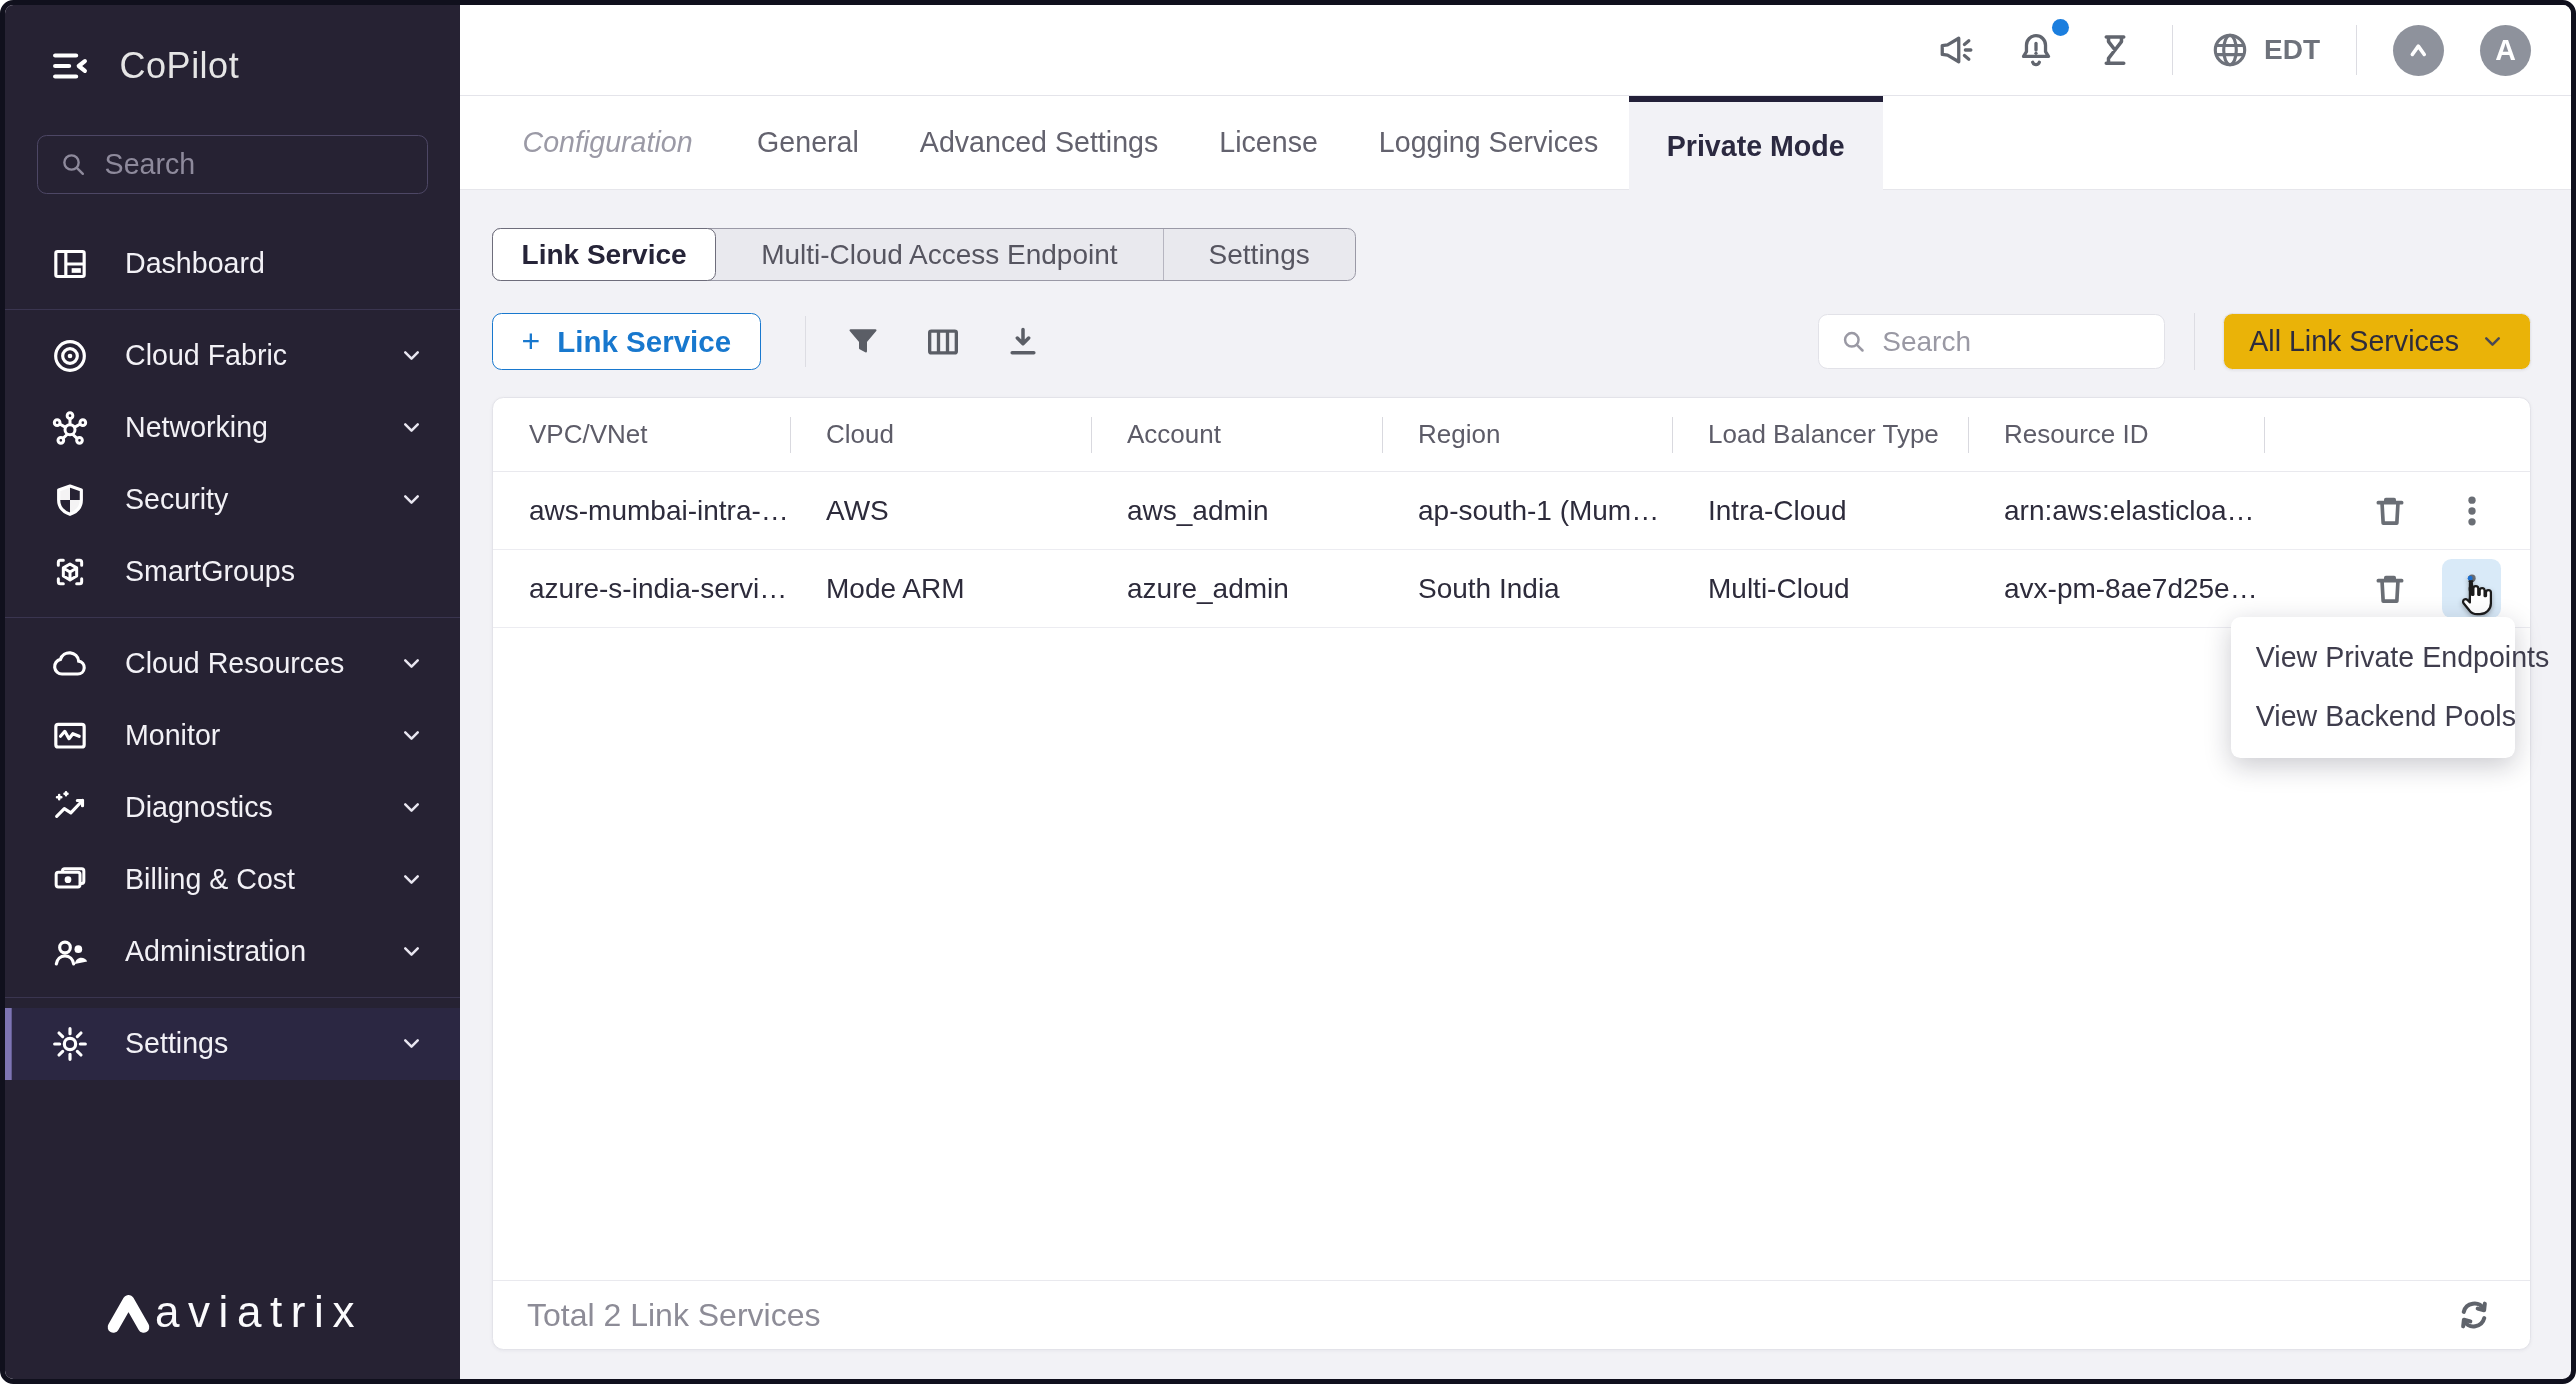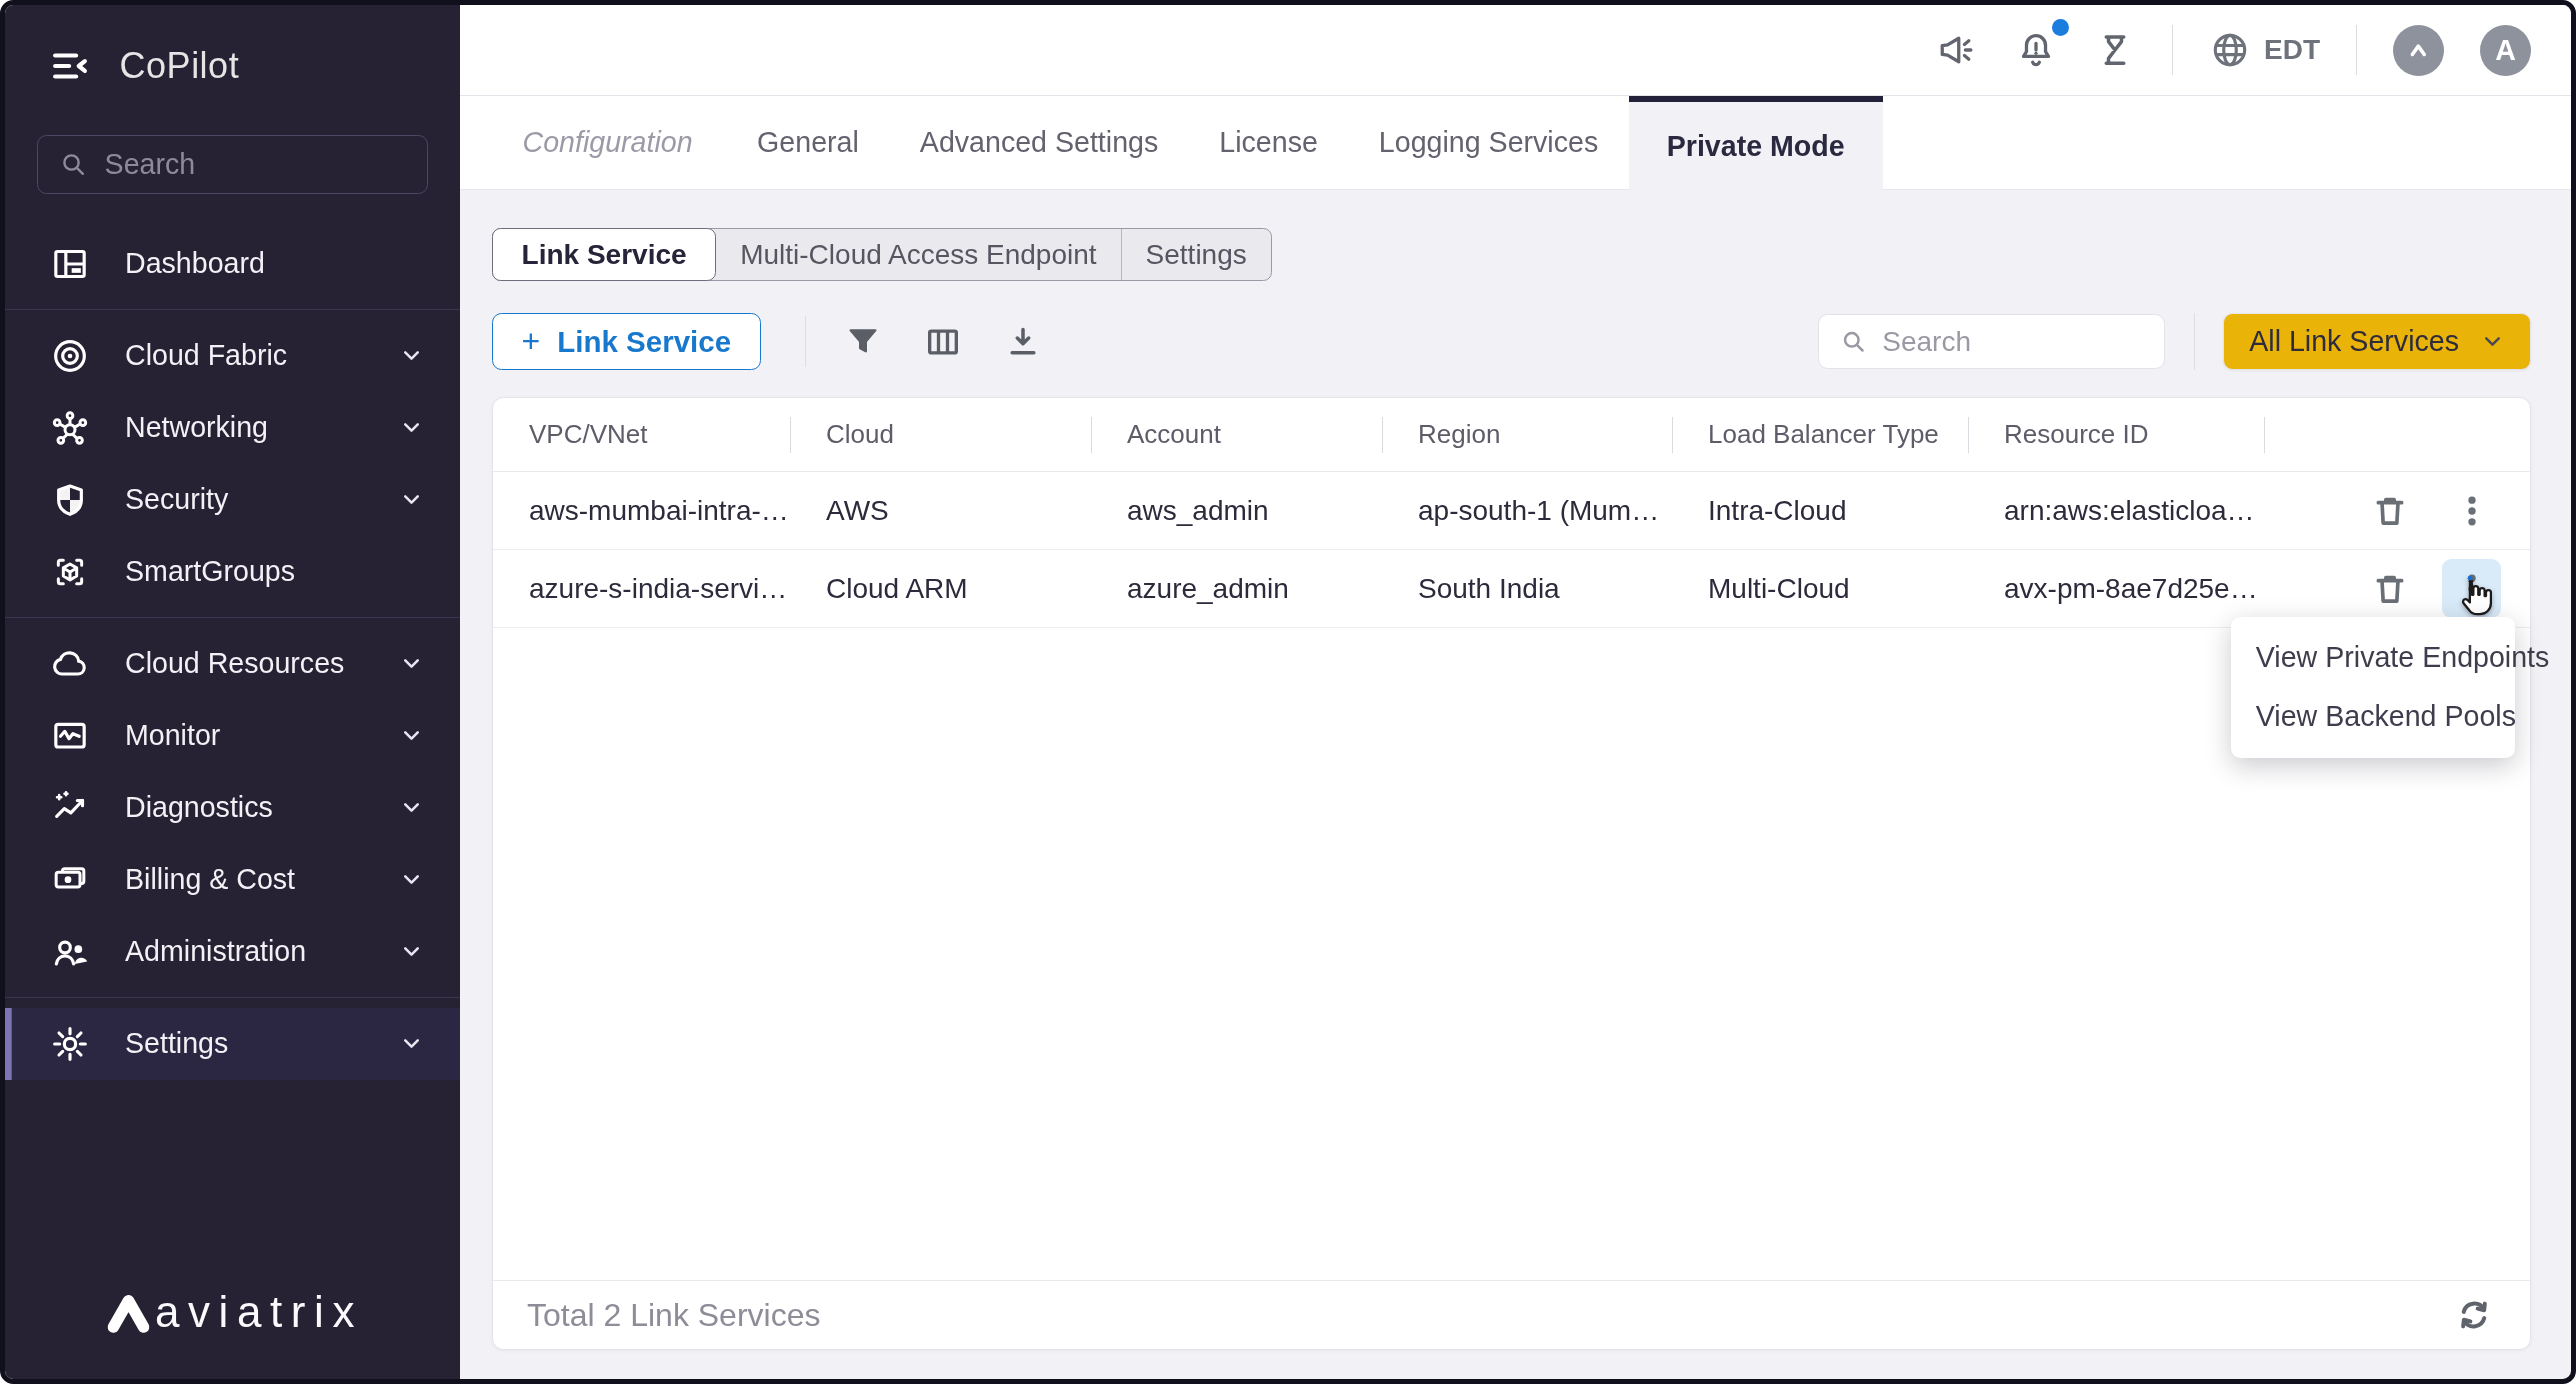--- a/index.html
+++ b/index.html
@@ -34,21 +34,21 @@
 
   
   .tabbar { height: 94px; background: #fff; display: flex; align-items: stretch; padding-left: 32px; border-bottom: 1px solid #e6e6eb; }
   .tab { display: flex; align-items: center; padding: 0 30.5px; font-size: 28.6px; color: #63626e; cursor: pointer; }
   .tab.context { font-style: italic; color: #9b9aa6; cursor: default; padding-right: 34px; }
   .tab.active { background: #f2f2f6; border-top: 6.7px solid #232039; color: #2b2940; font-weight: 700; margin-bottom: -1px; padding: 0 38px; }
 
   
   .content { flex: 1; padding: 38px 40px 0 32px; display: flex; flex-direction: column; min-height: 0; }
   .segmented { display: inline-flex; align-self: flex-start; background: #e9e9ee; border: 1px solid #9a99a6; border-radius: 8.6px; height: 53px; }
-  .seg { display: flex; align-items: center; padding: 0 24px; font-size: 28px; color: #565560; border-right: 1px solid #b6b5c0; cursor: pointer; white-space: nowrap; }
+  .seg { display: flex; align-items: center; padding: 0 45px; font-size: 28px; color: #565560; border-right: 1px solid #b6b5c0; cursor: pointer; white-space: nowrap; }
   .seg:last-child { border-right: none; }
   .seg.active { background: #fff; border: 1px solid #6e6d7b; border-radius: 8.6px; margin: -1px 0 -1px -1px; color: #262438; font-weight: 700; padding: 0 28.6px; }
 
   .toolbar { display: flex; align-items: center; margin-top: 32px; }
   .btn-add { display: flex; align-items: center; gap: 17px; height: 57px; padding: 0 28.6px; border: 1.9px solid #1878ce; border-radius: 9.5px; color: #1878ce; font-size: 29.5px; font-weight: 700; background: #fff; cursor: pointer; font-family: inherit; }
   .btn-add .plus { font-weight: 400; font-size: 32px; }
   .tool-sep { width: 1px; height: 51px; background: #dddde3; margin: 0 17px 0 44px; }
   .icon-btn { color: #5b5e66; display: flex; padding: 0 20px; cursor: pointer; background: none; border: none; }
   .tool-right { margin-left: auto; display: flex; align-items: center; }
   .tool-search { display: flex; align-items: center; gap: 15.2px; width: 347px; height: 55px; background: #fff; border: 1px solid #e2e2e8; border-radius: 9.5px; padding: 0 21px; color: #9a99a4; }
@@ -422,21 +422,21 @@
                   <circle cx="12" cy="5.5" r="2.2"></circle>
                   <circle cx="12" cy="12" r="2.2"></circle>
                   <circle cx="12" cy="18.5" r="2.2"></circle>
                 </svg>
             </button>
           </span>
         </div>
 
         <div class="grid-row trow">
           <span class="td">azure-s-india-servi…</span>
-          <span class="td">Cloud ARM</span>
+          <span class="td">Mode ARM</span>
           <span class="td">azure_admin</span>
           <span class="td">South India</span>
           <span class="td">Multi-Cloud</span>
           <span class="td">avx-pm-8ae7d25e-…</span>
           <span class="td-actions">
             <button class="act-btn">
               <svg width="40" height="40" viewBox="0 0 24 24" fill="none" stroke="currentColor" stroke-width="2.2" stroke-linecap="round" stroke-linejoin="round">
                   <path d="M5 7h14M9.5 7V5.2h5V7M7.2 7l.7 12.3h8.2L16.8 7"></path>
                 </svg>
             </button>

